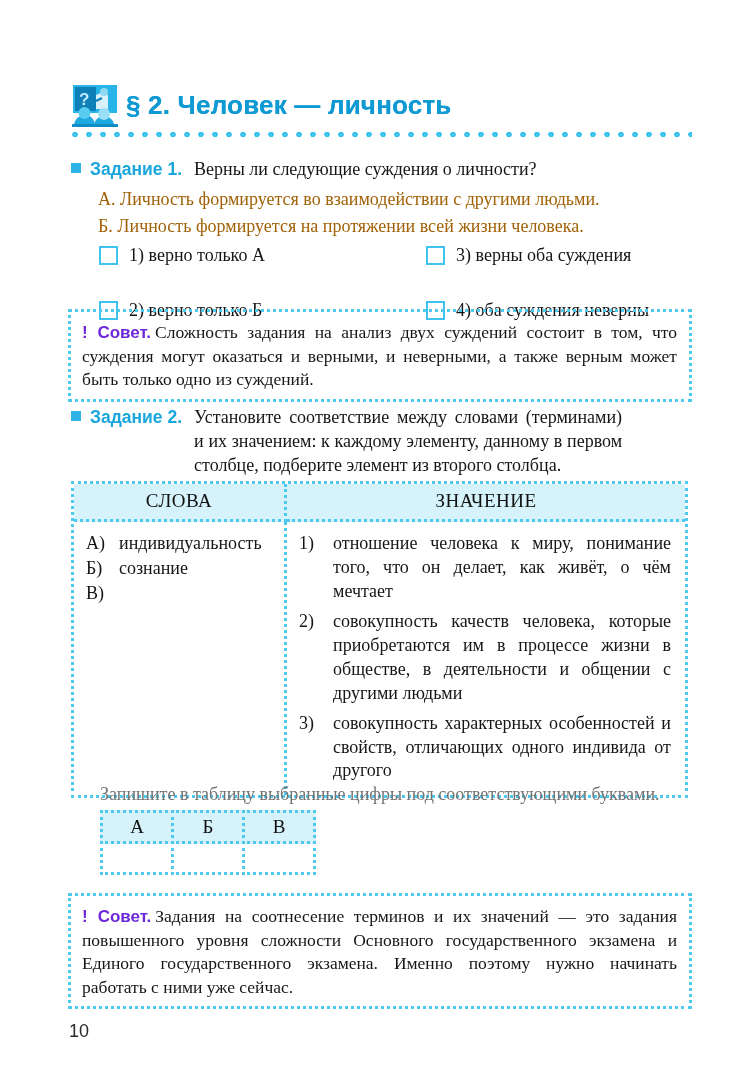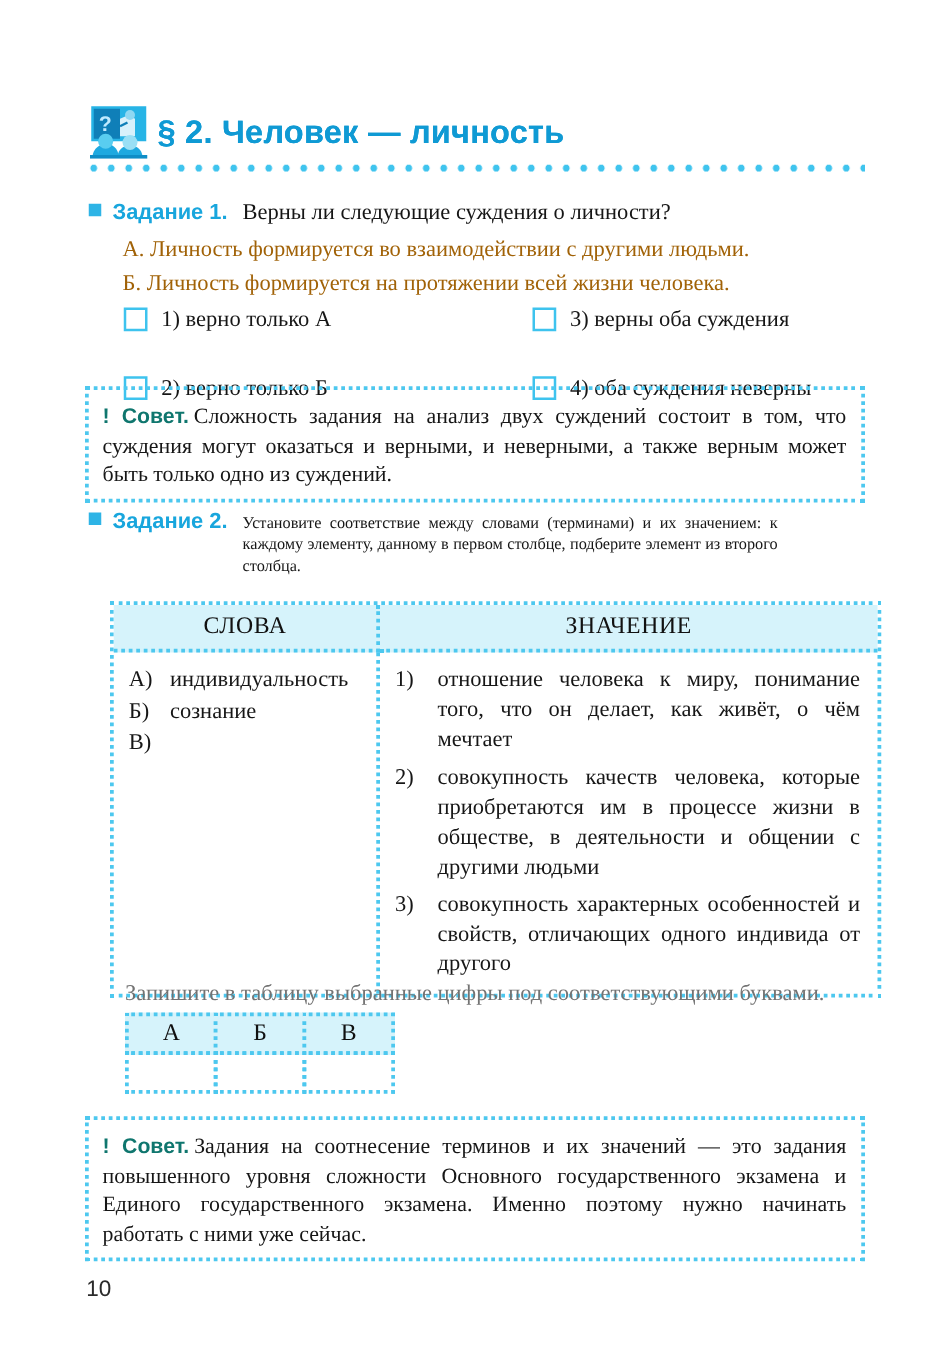--- a/index.html
+++ b/index.html
@@ -96,21 +96,21 @@
     margin-right: 12px;
   }
   .task-text {
     font-family: "Liberation Serif", serif;
     font-size: 18px;
     line-height: 1.28;
     color: #161616;
   }
   .task2-body {
     font-family: "Liberation Serif", serif;
-    font-size: 13px;
+    font-size: 18px;
     line-height: 1.33;
     text-align: justify;
     color: #161616;
   }
   .stmt {
     font-family: "Liberation Serif", serif;
     font-size: 18px;
     line-height: 1.32;
     margin-left: 27px;
     color: #a16207;
@@ -163,28 +163,28 @@
     font-size: 17.5px;
     line-height: 1.34;
     text-align: justify;
     text-align-last: left;
     color: #161616;
   }
   .advice-tag {
     font-family: "Liberation Sans", sans-serif;
     font-weight: bold;
     font-size: 17px;
-    color: #0f766e;
+    color: #6d28d9;
     margin-right: 4px;
   }
 
   
   .match-table {
     position: absolute;
-    left: 88px;
+    left: 71px;
     top: 481px;
     width: 617px;
     box-sizing: border-box;
     border: 3px dotted #4dc8ef;
     display: grid;
     grid-template-columns: 213px 1fr;
   }
   .mt-head {
     background: #d6f3fb;
     text-align: center;

